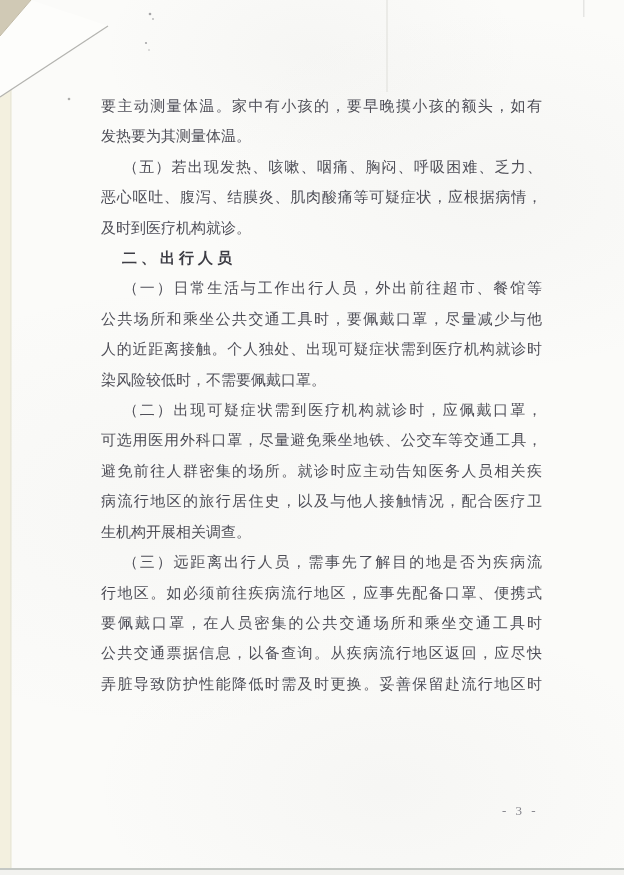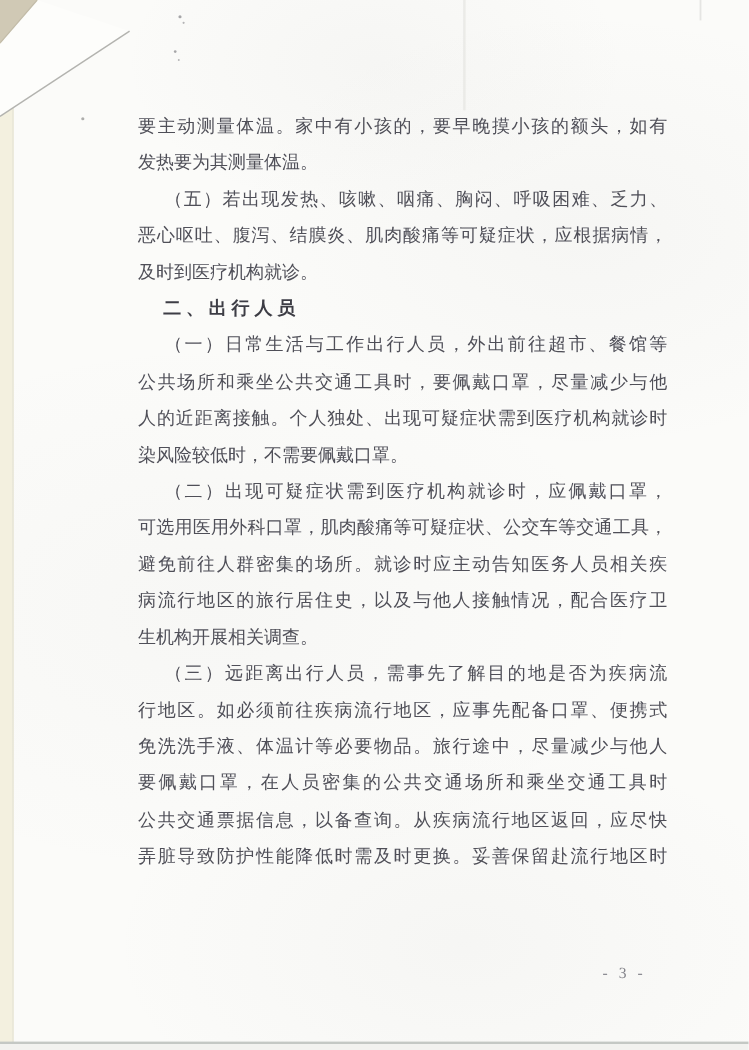--- a/index.html
+++ b/index.html
@@ -11,21 +11,21 @@
     background-color: #fbfbf9;
     background-image:
       radial-gradient(420px 260px at 78% 22%, rgba(150,150,148,0.05), transparent 70%),
       radial-gradient(520px 320px at 28% 58%, rgba(150,150,148,0.04), transparent 70%),
       radial-gradient(420px 250px at 62% 90%, rgba(150,150,148,0.05), transparent 70%),
       radial-gradient(300px 180px at 50% 6%, rgba(150,150,148,0.05), transparent 70%);
     font-family: "Liberation Serif", serif;
   }
   .textblock {
     position: absolute;
-    left: 115px;
+    left: 101px;
     top: 91px;
     width: 441px;
     font-size: 15px;
     line-height: 30.4px;
     color: #4f4f58;
     text-align: justify;
   }
   .line { white-space: nowrap; }
   .line.j { white-space: normal; text-align: justify; text-align-last: justify; }
   .line.ind { text-indent: 22px; }
@@ -83,27 +83,26 @@
     <div class="line">发热要为其测量体温。</div>
     <div class="line j ind">（五）若出现发热、咳嗽、咽痛、胸闷、呼吸困难、乏力、</div>
     <div class="line j">恶心呕吐、腹泻、结膜炎、肌肉酸痛等可疑症状，应根据病情，</div>
     <div class="line">及时到医疗机构就诊。</div>
     <div class="line head">二、出行人员</div>
     <div class="line j ind">（一）日常生活与工作出行人员，外出前往超市、餐馆等</div>
     <div class="line j">公共场所和乘坐公共交通工具时，要佩戴口罩，尽量减少与他</div>
     <div class="line j">人的近距离接触。个人独处、出现可疑症状需到医疗机构就诊时</div>
     <div class="line">染风险较低时，不需要佩戴口罩。</div>
     <div class="line j ind">（二）出现可疑症状需到医疗机构就诊时，应佩戴口罩，</div>
-    <div class="line j">可选用医用外科口罩，肌肉酸痛等可疑症状、公交车等交通工具，</div>
+    <div class="line j">可选用医用外科口罩，尽量避免乘坐地铁、公交车等交通工具，</div>
     <div class="line j">避免前往人群密集的场所。就诊时应主动告知医务人员相关疾</div>
     <div class="line j">病流行地区的旅行居住史，以及与他人接触情况，配合医疗卫</div>
     <div class="line">生机构开展相关调查。</div>
     <div class="line j ind">（三）远距离出行人员，需事先了解目的地是否为疾病流</div>
     <div class="line j">行地区。如必须前往疾病流行地区，应事先配备口罩、便携式</div>
-    <div class="line j">免洗洗手液、体温计等必要物品。旅行途中，尽量减少与他人</div>
     <div class="line j">要佩戴口罩，在人员密集的公共交通场所和乘坐交通工具时</div>
     <div class="line j">公共交通票据信息，以备查询。从疾病流行地区返回，应尽快</div>
     <div class="line j">弄脏导致防护性能降低时需及时更换。妥善保留赴流行地区时</div>
   </div>
 
   <div class="pagenum">- 3 -</div>
 
 </div>
 
 </body></html>

